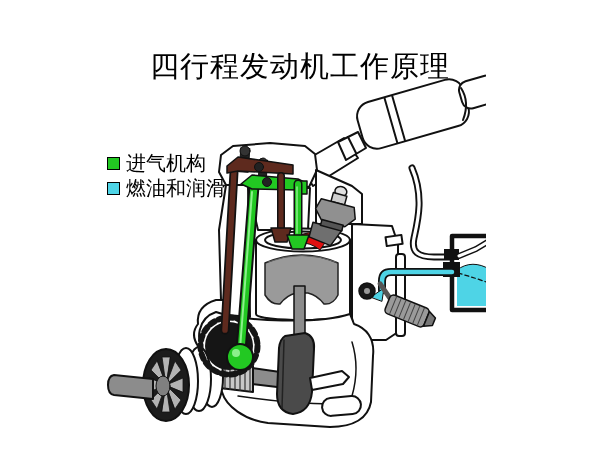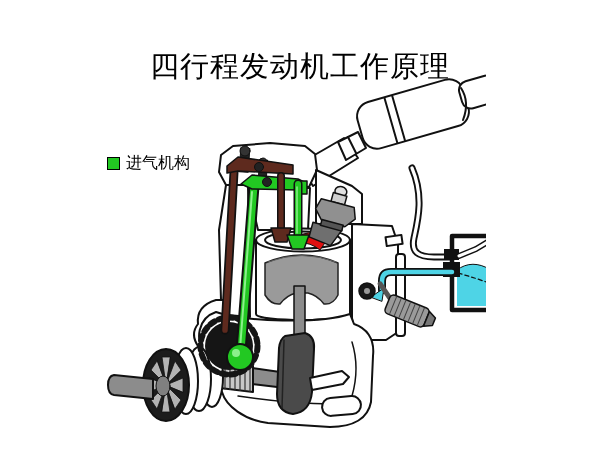--- a/index.html
+++ b/index.html
@@ -1,35 +1,39 @@
 <!DOCTYPE html>
 <html><head>
 <meta charset="utf-8">
 <style>
   html,body{margin:0;padding:0;background:#fff;}
   .stage{position:relative;width:486px;height:450px;background:#fff;overflow:hidden;
          font-family:Liberation Sans, sans-serif;}
   .title{position:absolute;left:0;top:47px;width:600px;text-align:center;margin:0;
          font-size:29px;font-weight:500;letter-spacing:1px;color:#000;}
   .legend{position:absolute;left:107px;top:151px;}
-  .legend-row{display:flex;align-items:center;height:25px;font-size:16px;color:#000;white-space:nowrap;}
+  .legend-row{display:flex;align-items:center;height:25px;font-size:20px;color:#000;white-space:nowrap;}
   .swatch{width:11px;height:11px;border:1px solid #000;margin-right:6px;flex:0 0 auto;}
   svg.art{position:absolute;left:0;top:0;}
 </style>
 </head>
 <body>
 
 <div class="stage">
 
   <h1 class="title">四行程发动机工作原理</h1>
 
   <div class="legend">
     <div class="legend-row">
       <span class="swatch" style="background-color: rgb(34, 200, 34);"></span>
       <span>进气机构</span>
+    </div>
+    <div class="legend-row">
+      <span class="swatch" style="background-color: rgb(78, 212, 230);"></span>
+      <span>燃油和润滑</span>
     </div>
   </div>
 
   <svg class="art" width="600" height="450" viewBox="0 0 600 450">
     <g stroke="#111" stroke-width="2" fill="#fff" stroke-linejoin="round" stroke-linecap="round">
 
       <g>
         <polygon points="299,164 344,138 358,158 313,186"></polygon>
         <polygon points="338,142 358,132 366,148 346,160"></polygon>
         <line x1="348" y1="137" x2="356" y2="153"></line>

